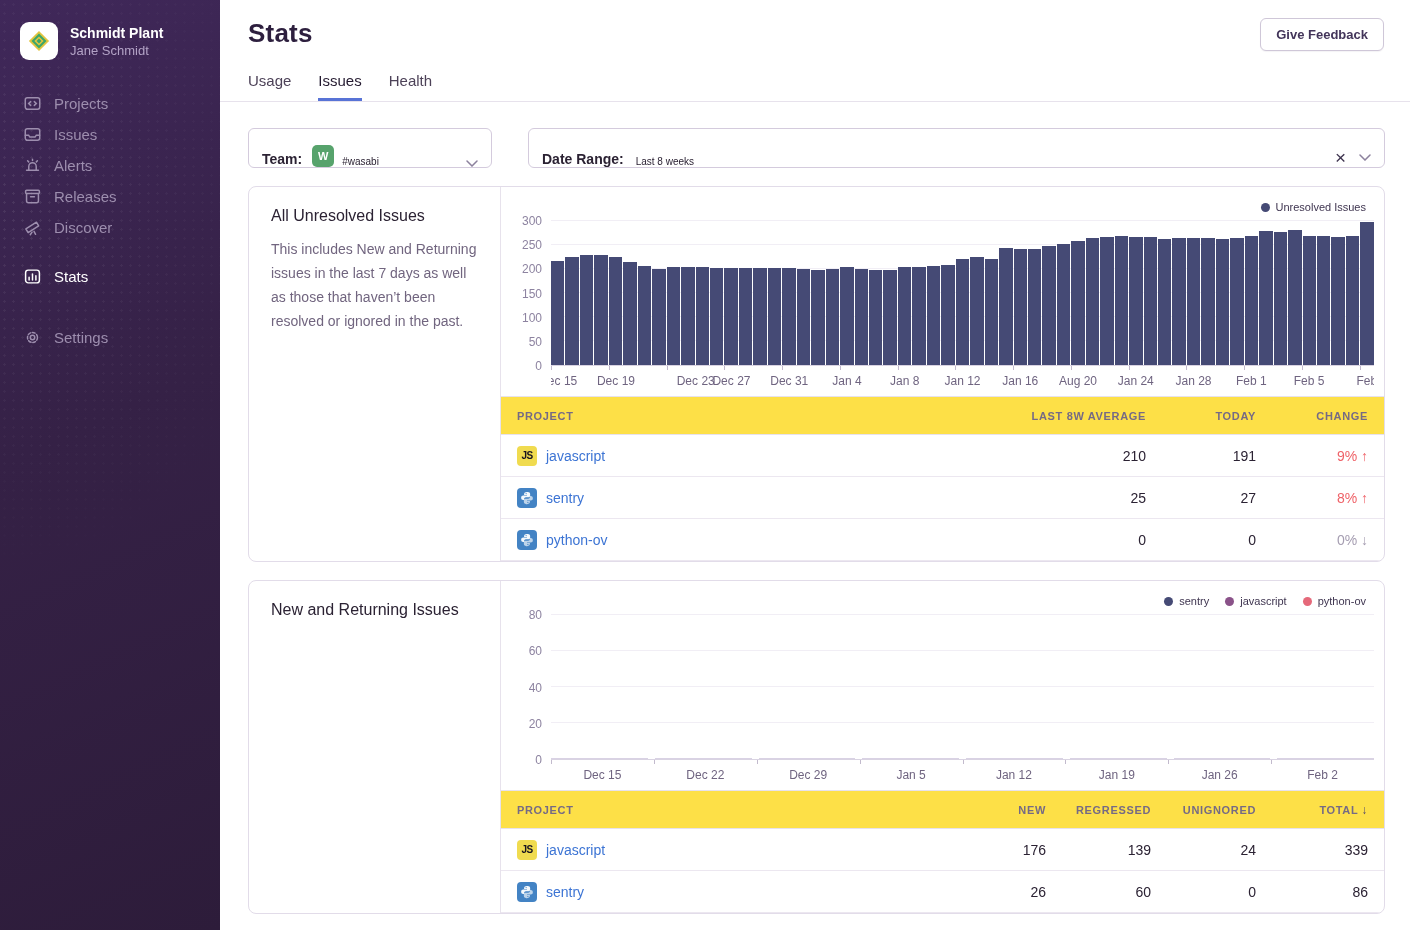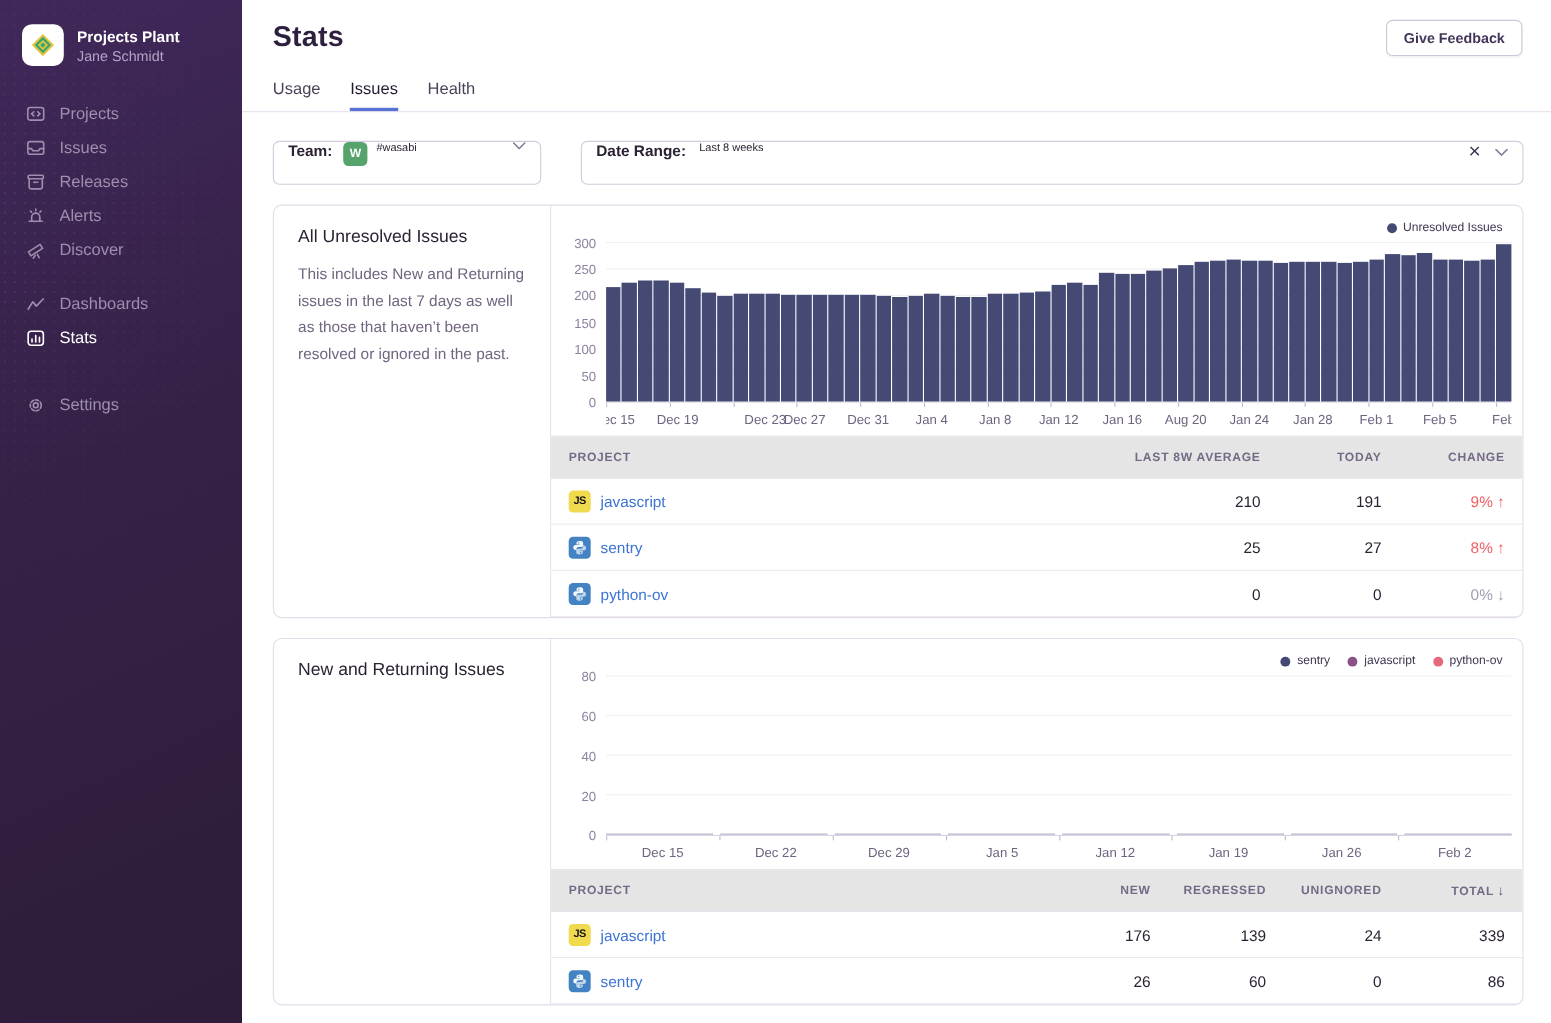--- a/index.html
+++ b/index.html
@@ -38,21 +38,21 @@
   .header-top { display:flex; justify-content:space-between; align-items:flex-start; }
   .page-title { font-size:26px; font-weight:700; color:#2d1f3e; letter-spacing:.2px; }
   .feedback-btn { background:#fff; border:1px solid #cfc7d8; border-radius:6px; padding:8px 15px; font-family:inherit;
     font-weight:700; font-size:13px; color:#43355a; box-shadow:0 1px 1px rgba(40,20,60,.05); cursor:pointer; }
   .tabs { display:flex; gap:27px; margin-top:21px; }
   .tab { font-size:15px; color:#4d4258; padding-bottom:9px; border-bottom:3px solid transparent; cursor:pointer; }
   .tab.active { color:#241a30; border-bottom-color:#5873d6; }
   .content { flex:1; padding:26px 25px 0 28px; overflow:hidden; }
   
   .filters { display:flex; gap:16px; }
-  .filter-box { height:40px; border:1px solid #d4cbdd; border-radius:6px; background:#fff; display:flex; align-items:flex-start; padding:0 13px; cursor:pointer; }
+  .filter-box { height:40px; border:1px solid #d4cbdd; border-radius:6px; background:#fff; display:flex; align-items:flex-end; padding:0 13px; cursor:pointer; }
   .team-box { width:244px; }
   .filter-label { font-weight:700; font-size:14px; color:#2b2233; white-space:nowrap; }
   .team-avatar { width:22px; height:22px; border-radius:5px; background:#57a36c; color:#fff; font-size:11px; font-weight:700;
     display:flex; align-items:center; justify-content:center; margin:0 8px 0 10px; }
   .team-value, .date-value { font-size:10px; color:#2b2233; }
   .date-box { flex:1;margin-left:20px; }
   .date-box .filter-label { margin-right:12px; }
   .box-right { margin-left:auto; display:flex; align-items:center; gap:13px; }
   .clear-x { font-size:19px; color:#3f3550; line-height:1; cursor:pointer; }
   .chev { display:flex; cursor:pointer; }
@@ -77,21 +77,21 @@
   .stack { flex:1; display:flex; flex-direction:column; justify-content:flex-end; }
   .seg { width:100%; }
   .seg-top { border-bottom:1px solid #d9d2e4; }
   .xaxis-row { display:flex; height:28px; }
   .yaxis-spacer { flex:0 0 40px; }
   .xaxis { flex:1; position:relative; overflow:hidden; }
   .tick { position:absolute; top:0; width:1px; height:4px; background:#c2bacd; }
   .xlab { position:absolute; top:8px; transform:translateX(-50%); font-size:12px; color:#6f6480; white-space:nowrap; }
   
   .table { border-top:1px solid #e7e2ec; margin-top:2px; }
-  .thead { display:flex; align-items:center; height:38px; background:#e5e5e5; border-bottom:1px solid #e7e2ec; }
+  .thead { display:flex; align-items:center; height:38px; background:#fde047; border-bottom:1px solid #e7e2ec; }
   .th { font-size:11px; font-weight:700; color:#756a85; letter-spacing:.06em; cursor:pointer; }
   .th-project { flex:1; padding-left:16px; }
   .th-num, .td-num { text-align:right; padding-right:16px; }
   .c-w155 { width:155px; } .c-w110 { width:110px; } .c-w105 { width:105px; } .c-w112 { width:112px; }
   .trow { display:flex; align-items:center; height:42px; border-bottom:1px solid #ece7f0; }
   .trow:last-child { border-bottom-color:#ece7f0; }
   .td-project { flex:1; padding-left:16px; display:flex; align-items:center; gap:9px; }
   .proj-link { color:#3c74d4; font-size:14px; cursor:pointer; }
   .td-num { font-size:14px; color:#2b2233; }
   .change-up { color:#ef6268; }
@@ -108,21 +108,21 @@
   <div class="org-row">
     <div class="org-logo">
       <svg width="22" height="22" viewBox="0 0 20 20">
         <polygon points="10,0.8 19.2,10 10,19.2 0.8,10" fill="#e3c43f"></polygon>
         <polygon points="10,3.2 16.8,10 10,16.8 3.2,10" fill="#3aa66b"></polygon>
         <polygon points="10,5.8 14.2,10 10,14.2 5.8,10" fill="#e3c43f"></polygon>
         <polygon points="10,7.8 12.2,10 10,12.2 7.8,10" fill="#3aa66b"></polygon>
       </svg>
     </div>
     <div>
-      <div class="org-name">Projects Plant</div>
+      <div class="org-name">Schmidt Plant</div>
       <div class="org-user">Jane Schmidt</div>
     </div>
   </div>
 
   <nav class="nav">
     <div class="nav-item">
       <span class="nicon">
         <svg width="17" height="17" viewBox="0 0 16 16">
             <rect x="1.2" y="2.6" width="13.6" height="10.8" rx="2"></rect>
             <path d="M6.3 6.2L4.4 8l1.9 1.8M9.7 6.2L11.6 8l-1.9 1.8"></path>
@@ -131,61 +131,53 @@
       <span>Projects</span>
     </div>
     <div class="nav-item">
       <span class="nicon">
         <svg width="17" height="17" viewBox="0 0 16 16">
             <rect x="1.2" y="2.6" width="13.6" height="10.8" rx="2"></rect>
             <path d="M1.2 8.6h3.1l1.2 1.8h4.9l1.2-1.8h3.1"></path>
           </svg>
       </span>
       <span>Issues</span>
+    </div>
+    <div class="nav-item">
+      <span class="nicon">
+        <svg width="17" height="17" viewBox="0 0 16 16">
+            <path d="M4.5 12.2V8.9a3.5 3.5 0 017 0v3.3"></path>
+            <path d="M2.4 12.4h11.2"></path>
+            <path d="M8 2v1.4M3.4 3.6l1 1M12.6 3.6l-1 1"></path>
+          </svg>
+      </span>
+      <span>Alerts</span>
     </div>
     <div class="nav-item">
       <span class="nicon">
         <svg width="17" height="17" viewBox="0 0 16 16">
             <path d="M2.4 5.4V12a1.8 1.8 0 001.8 1.8h7.6a1.8 1.8 0 001.8-1.8V5.4"></path>
             <rect x="1.5" y="2.2" width="13" height="3" rx="1"></rect>
             <path d="M6.2 8.2h3.6"></path>
           </svg>
       </span>
       <span>Releases</span>
     </div>
     <div class="nav-item">
       <span class="nicon">
         <svg width="17" height="17" viewBox="0 0 16 16">
-            <path d="M4.5 12.2V8.9a3.5 3.5 0 017 0v3.3"></path>
-            <path d="M2.4 12.4h11.2"></path>
-            <path d="M8 2v1.4M3.4 3.6l1 1M12.6 3.6l-1 1"></path>
-          </svg>
-      </span>
-      <span>Alerts</span>
-    </div>
-    <div class="nav-item">
-      <span class="nicon">
-        <svg width="17" height="17" viewBox="0 0 16 16">
             <path d="M1.8 9.4L11.7 3l2.1 3.4-9.9 6.4z" stroke-linejoin="round"></path>
             <path d="M7.6 12.4l-1.7 2.4M9.4 11.6l1.5 2.8"></path>
           </svg>
       </span>
       <span>Discover</span>
     </div>
 
     <div class="nav-gap-sm"></div>
 
-    <div class="nav-item">
-      <span class="nicon">
-        <svg width="17" height="17" viewBox="0 0 16 16">
-            <path d="M1.5 12.4L5.4 6l3.1 3.7L14.5 3.4" stroke-linejoin="round"></path>
-          </svg>
-      </span>
-      <span>Dashboards</span>
-    </div>
     <div class="nav-item active">
       <span class="nicon">
         <svg width="17" height="17" viewBox="0 0 16 16">
             <rect x="1.5" y="2" width="13" height="12" rx="2.5"></rect>
             <path d="M4.8 11.2V8.6M8 11.2V5.6M11.2 11.2V7.2"></path>
           </svg>
       </span>
       <span>Stats</span>
     </div>
 

